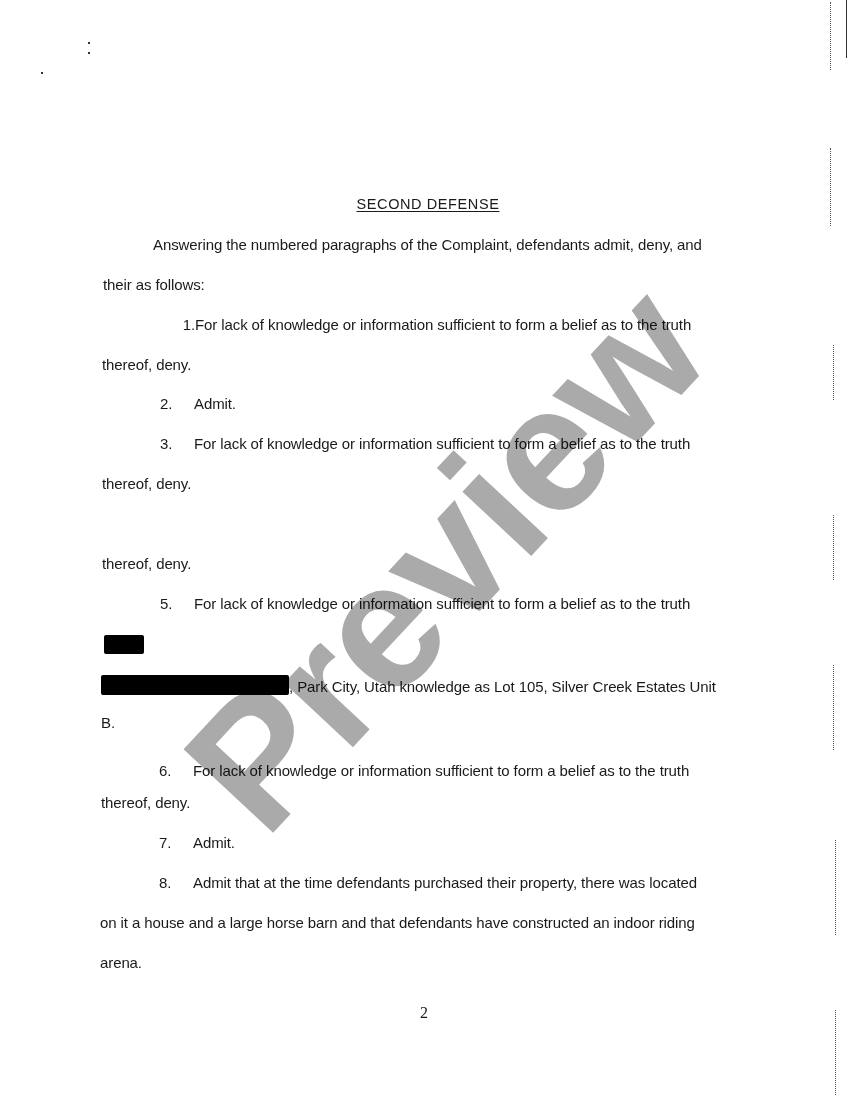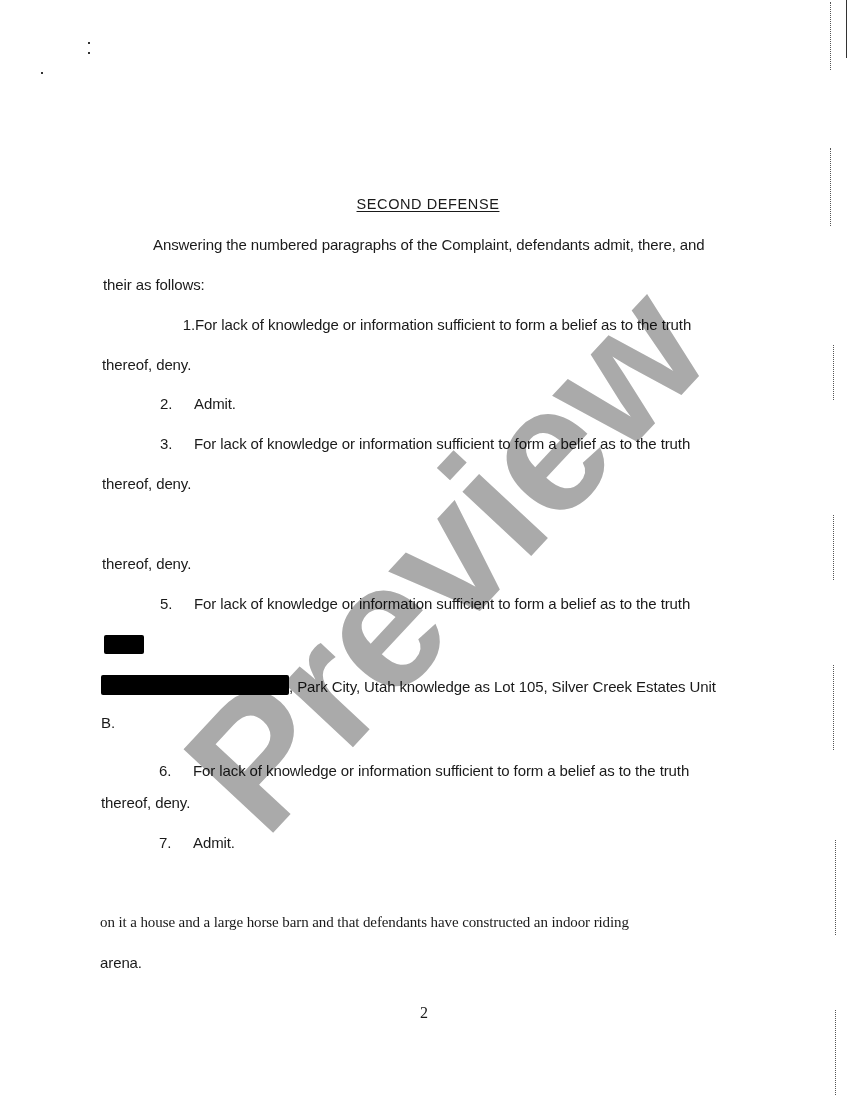--- a/index.html
+++ b/index.html
@@ -28,21 +28,21 @@
     .artifact-solid { position: absolute; width: 1px; background: #333; }
     .speck { position: absolute; width: 2px; height: 2px; background: #333; }
   </style>
 </head>
 <body>
 
 <div class="page">
 
   <div class="heading">SECOND DEFENSE</div>
 
-  <div class="line" style="top:236px; left:153px;">Answering the numbered paragraphs of the Complaint, defendants admit, there, and</div>
+  <div class="line" style="top:236px; left:153px;">Answering the numbered paragraphs of the Complaint, defendants admit, deny, and</div>
   <div class="line" style="top:276px; left:103px;">their as follows:</div>
 
   <div class="line" style="top:316px; left:161px;text-align:right;">
     <span class="num">1.</span><span>For lack of knowledge or information sufficient to form a belief as to the truth</span>
   </div>
   <div class="line" style="top:356px; left:102px;">thereof, deny.</div>
 
   <div class="line" style="top:395px; left:160px;">
     <span class="num">2.</span><span>Admit.</span>
   </div>
@@ -67,21 +67,24 @@
 
   <div class="line" style="top:754px; left:159px;margin-top:8px;">
     <span class="num">6.</span><span>For lack of knowledge or information sufficient to form a belief as to the truth</span>
   </div>
   <div class="line" style="top:794px; left:101px;">thereof, deny.</div>
 
   <div class="line" style="top:834px; left:159px;">
     <span class="num">7.</span><span>Admit.</span>
   </div>
 
-  <div class="line" style="top:914px; left:100px;font-family:Liberation Serif, serif;">on it a house and a large horse barn and that defendants have constructed an indoor riding</div>
+  <div class="line" style="top:874px; left:159px;">
+    <span class="num">8.</span><span>Admit that at the time defendants purchased their property, there was located</span>
+  </div>
+  <div class="line" style="top:914px; left:100px;">on it a house and a large horse barn and that defendants have constructed an indoor riding</div>
   <div class="line" style="top:954px; left:100px;text-align:right;">arena.</div>
 
   <div class="page-number">2</div>
 
   <div class="speck" style="left:88px; top:42px;"></div>
   <div class="speck" style="left:88px; top:52px;"></div>
   <div class="speck" style="left:41px; top:72px;"></div>
   <div class="artifact-solid" style="left:846px; top:0; height:58px;"></div>
   <div class="artifact" style="left:830px; top:2px; height:68px;"></div>
   <div class="artifact" style="left:830px; top:148px; height:78px;"></div>

